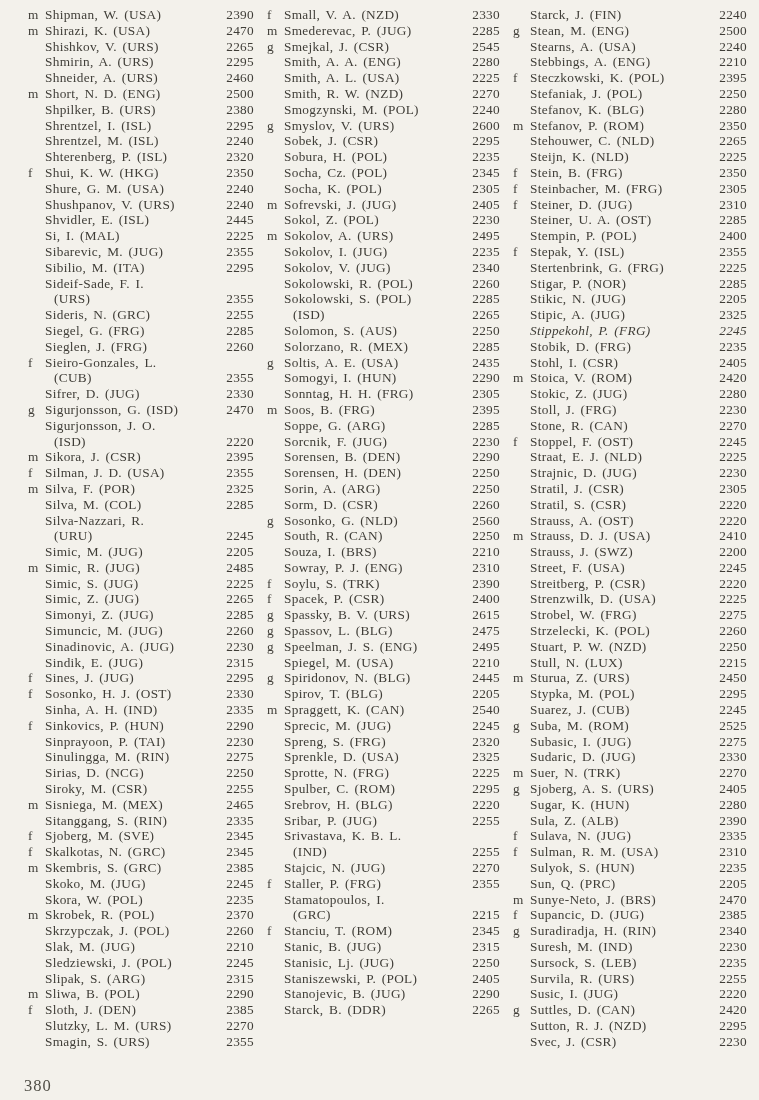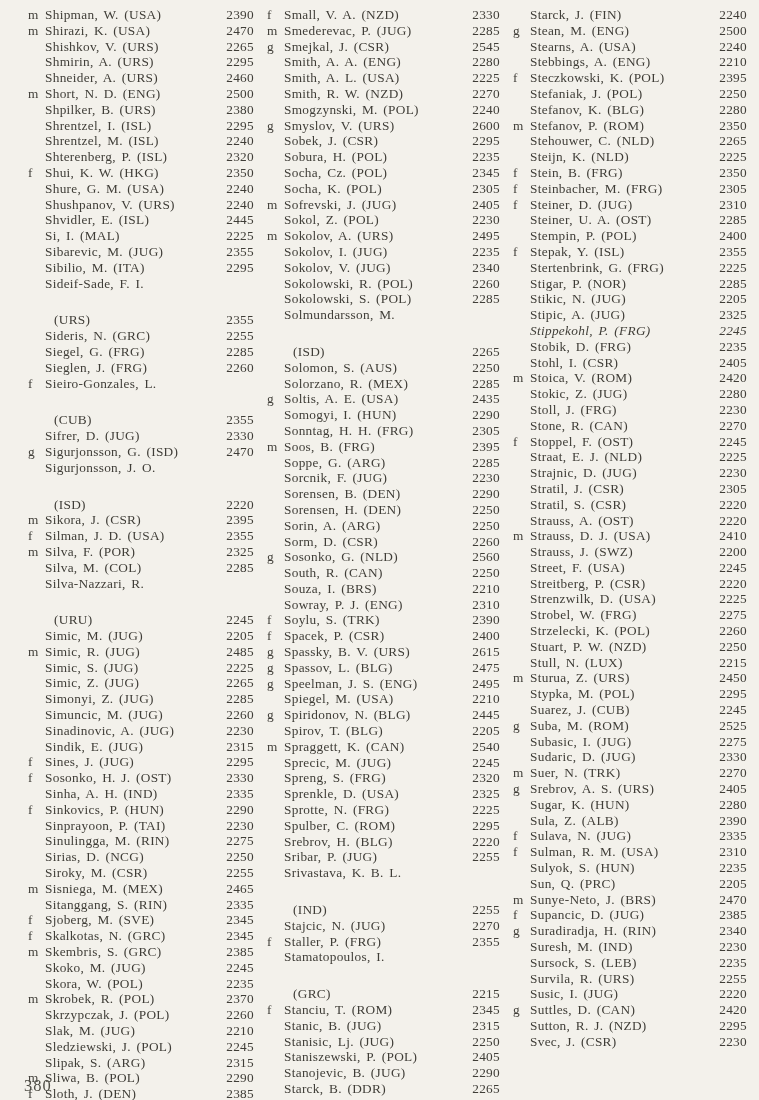--- a/index.html
+++ b/index.html
@@ -25,21 +25,21 @@
     display:flex;
     align-items:baseline;
     line-height:15.8px;
     font-size:13.3px;
     letter-spacing:0.3px;
     word-spacing:2px;
     white-space:nowrap;
   }
   .pfx{flex:0 0 17px;width:17px;}
   .nm{flex:1 1 auto;overflow:hidden;}
-  .nm.cont{padding-left:9px;margin-top:21px;}
+  .nm.cont{padding-left:9px;}
   .rt{flex:0 0 34px;text-align:right;}
   .it{font-style:italic;}
   .pageno{
     position:absolute;
     left:24px;top:1076px;
     font-size:16.5px;
     letter-spacing:1px;
     color:#504e46;
   }
 </style>
@@ -630,24 +630,20 @@
         <div class="entry">
           <div class="row">
             <div class="pfx"></div>
             <div class="nm">Sokolowski, S. (POL)</div>
             <div class="rt">2285</div>
           </div>
         </div>
         <div class="entry">
           <div class="row">
             <div class="pfx"></div>
-            <div class="nm">Solmundarsson, M.</div>
-          </div>
-          <div class="row">
-            <div class="pfx"></div>
             <div class="nm cont">(ISD)</div>
             <div class="rt">2265</div>
           </div>
         </div>
         <div class="entry">
           <div class="row">
             <div class="pfx"></div>
             <div class="nm">Solomon, S. (AUS)</div>
             <div class="rt">2250</div>
           </div>
@@ -1288,21 +1284,21 @@
         <div class="entry">
           <div class="row">
             <div class="pfx">m</div>
             <div class="nm">Suer, N. (TRK)</div>
             <div class="rt">2270</div>
           </div>
         </div>
         <div class="entry">
           <div class="row">
             <div class="pfx">g</div>
-            <div class="nm">Srebrov, A. S. (URS)</div>
+            <div class="nm">Sjoberg, A. S. (URS)</div>
             <div class="rt">2405</div>
           </div>
         </div>
         <div class="entry">
           <div class="row">
             <div class="pfx"></div>
             <div class="nm">Sugar, K. (HUN)</div>
             <div class="rt">2280</div>
           </div>
         </div>

